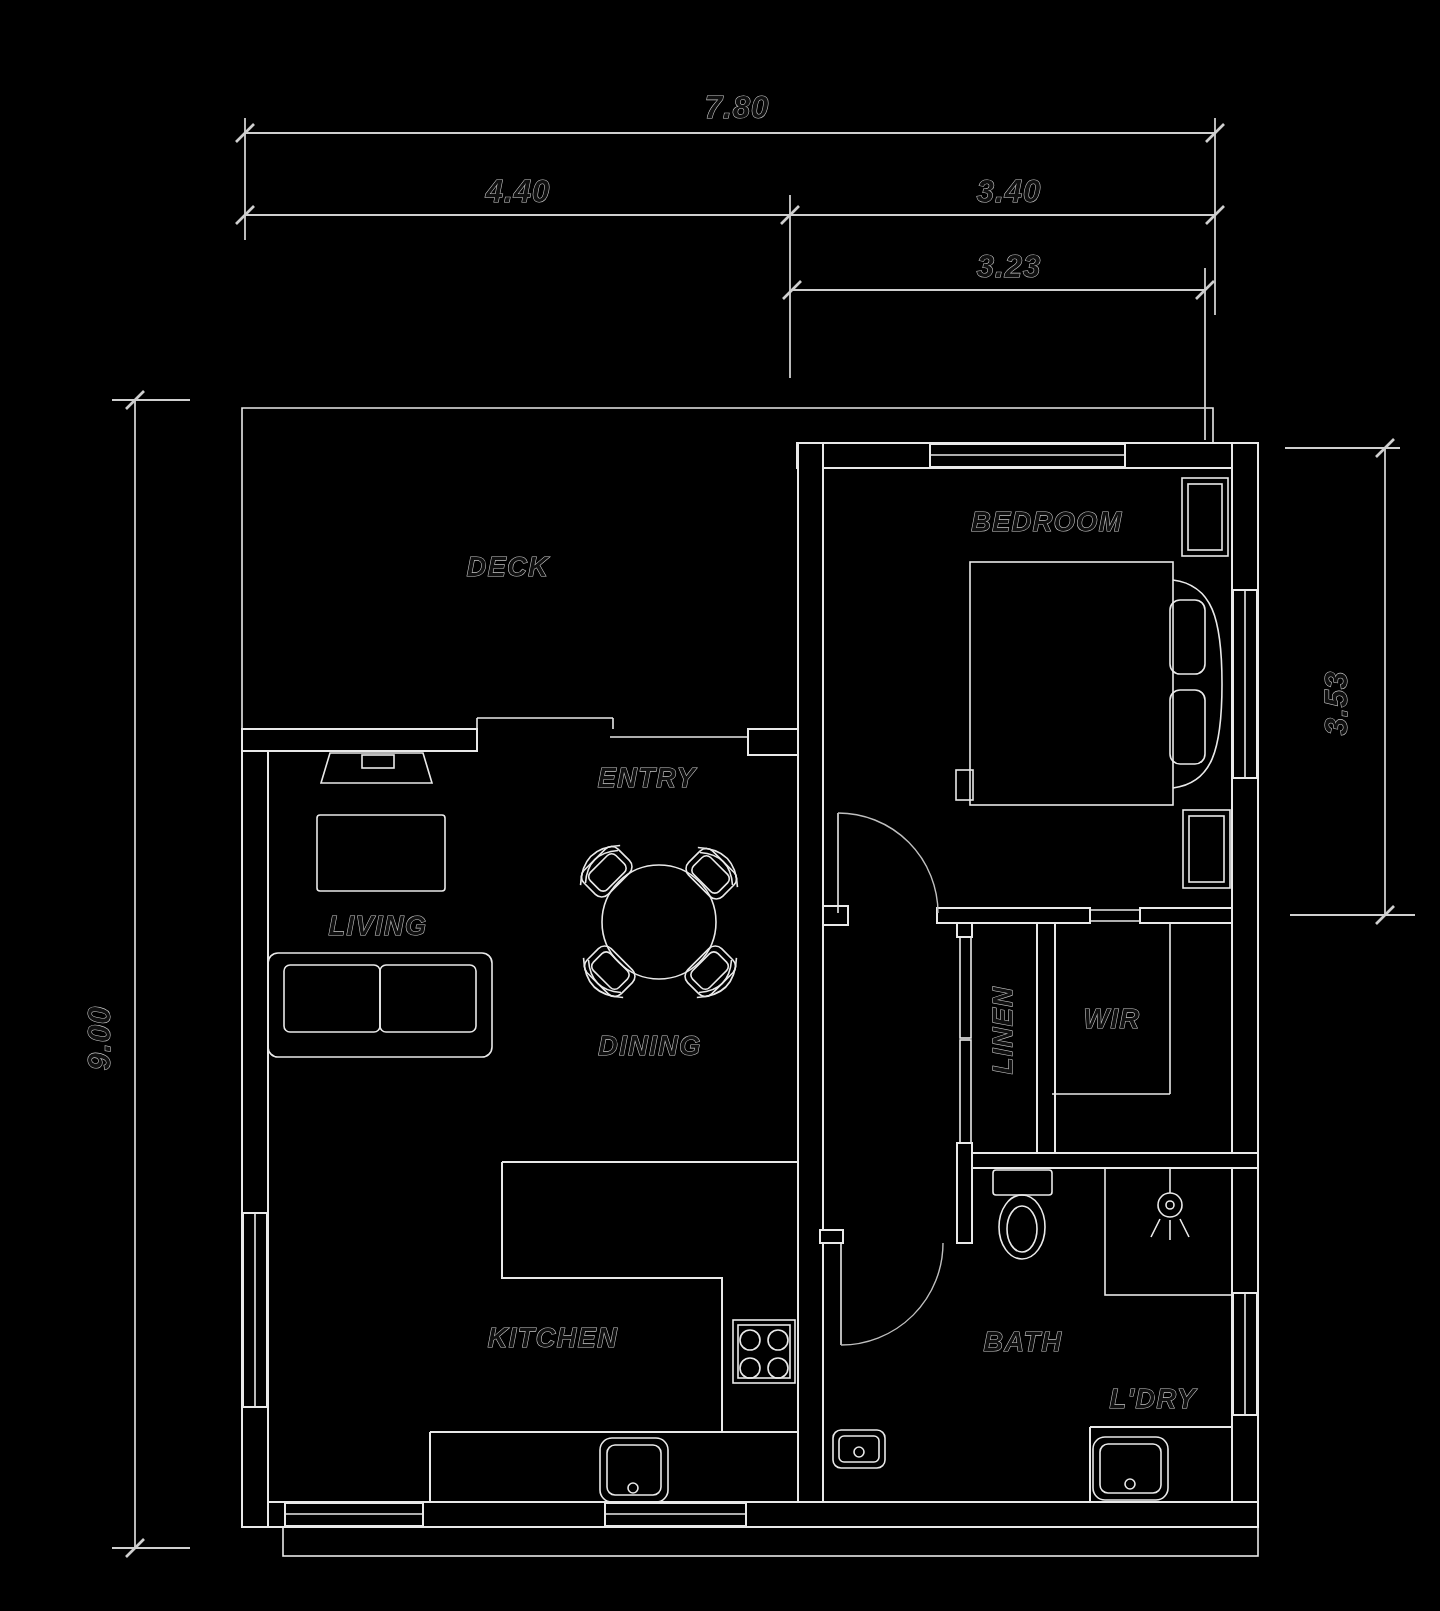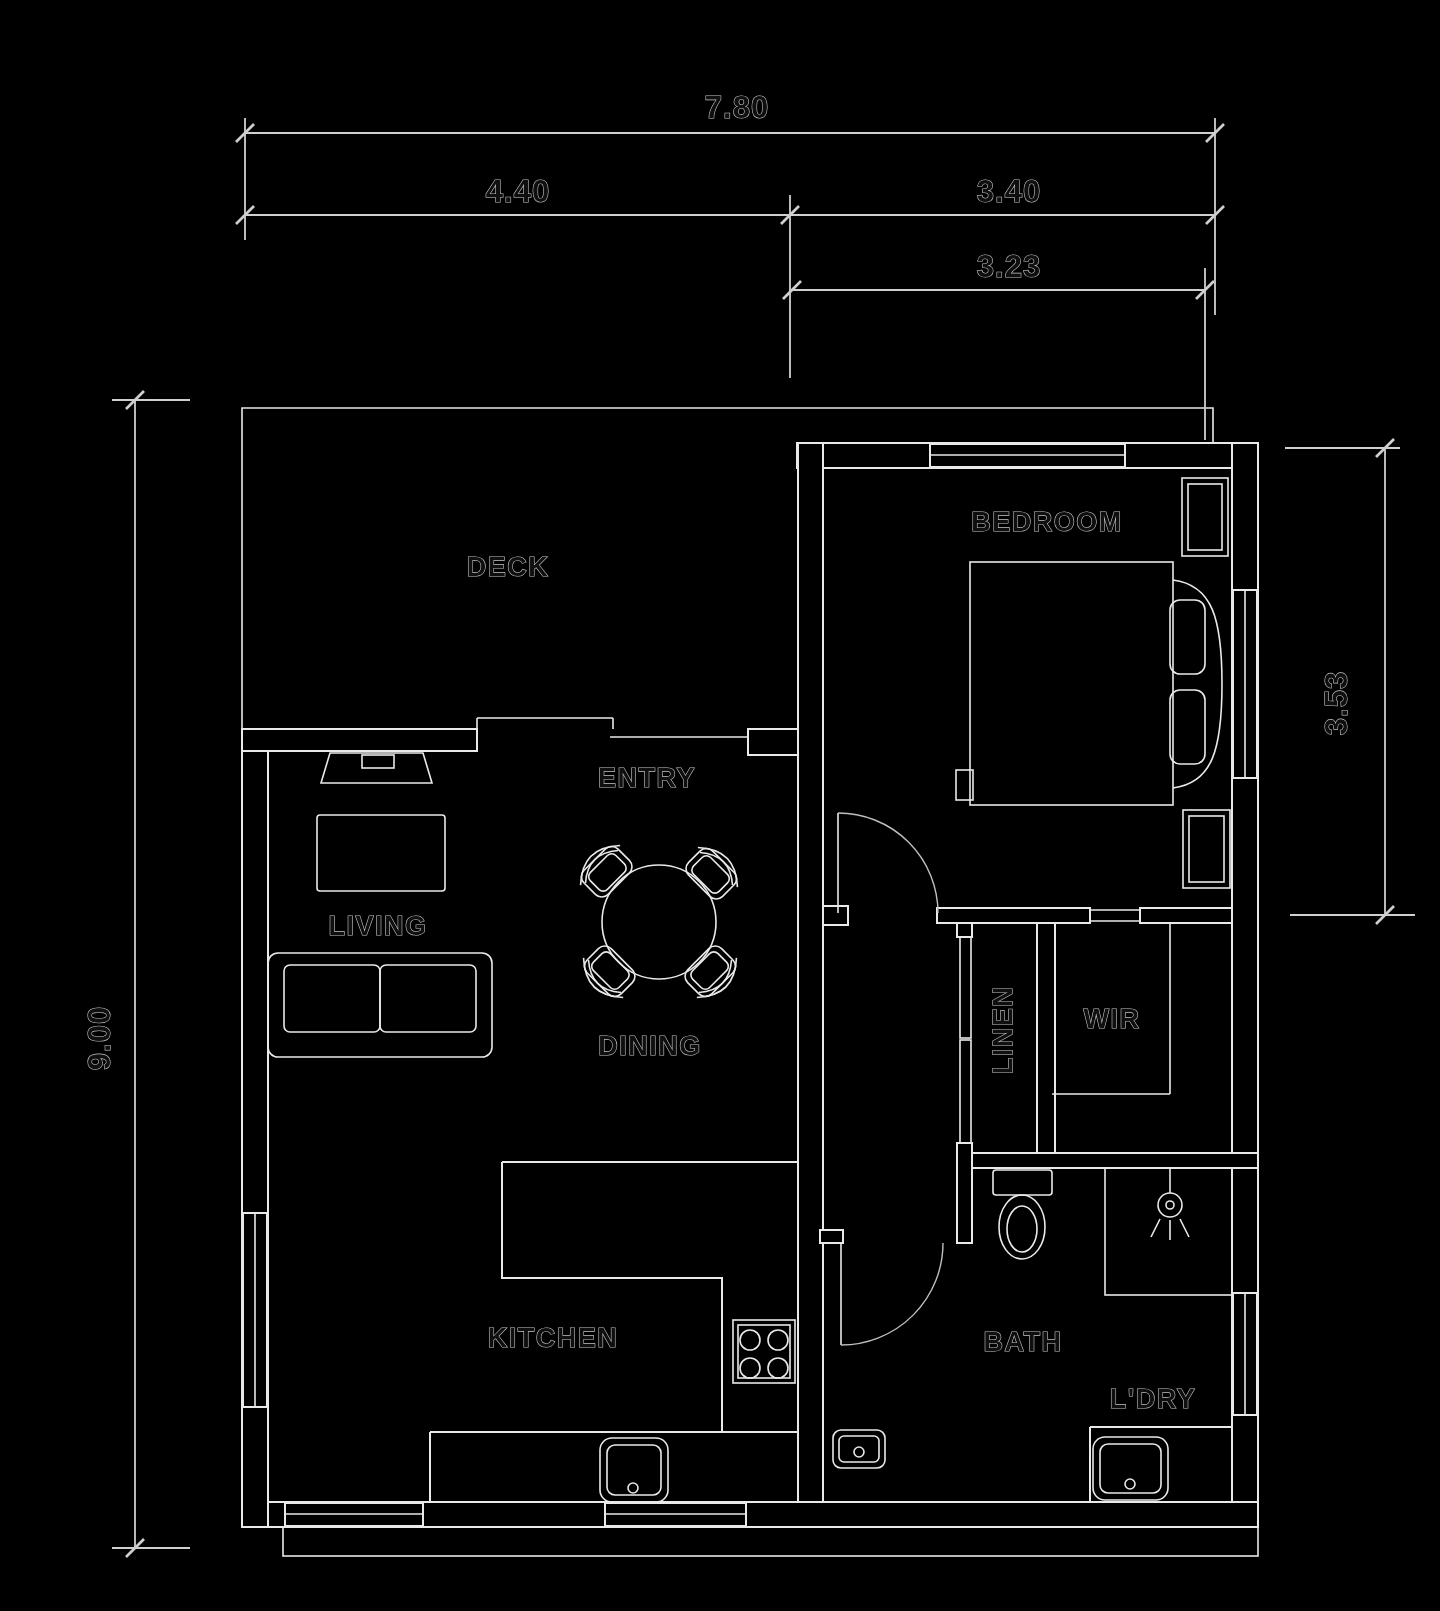--- a/index.html
+++ b/index.html
@@ -1,20 +1,20 @@
 <!DOCTYPE html>
 <html style="--background: #000000; --line: #e9e9e9; --dim_line: #cfcfcf; --wall_fill: #000000; --text_fill: #0f0f0f; --text_outline: #c4c4c4;"><head>
 <meta charset="utf-8">
 <style>
   :root{
     --background:#000000; --line:#e9e9e9; --dim_line:#cfcfcf;
     --wall_fill:#000000; --text_fill:#0f0f0f; --text_outline:#c4c4c4;
   }
   html,body{margin:0;padding:0;background:var(--background);}
-  .stage{width:1152px;height:1611px;position:relative;background:var(--background);}
+  .stage{width:1152px;height:1611px;position:relative;background:var(--background);font-style:italic;}
   svg{display:block;}
   .w   {stroke:var(--line);stroke-width:2;fill:none;}
   .wall{fill:var(--wall_fill);stroke:var(--line);stroke-width:2;}
   .thin{stroke:var(--line);stroke-width:1.6;fill:none;}
   .soft{stroke:#bfbfbf;stroke-width:1.4;fill:none;}
   .dim {stroke:var(--dim_line);stroke-width:1.8;fill:none;}
   .tick{stroke:var(--dim_line);stroke-width:2.6;}
   .lbl{font-family:"Liberation Sans",sans-serif;font-weight:bold;font-size:27px;
        fill:var(--text_fill);stroke:var(--text_outline);stroke-width:1.15px;
        paint-order:stroke;letter-spacing:1.5px;}

